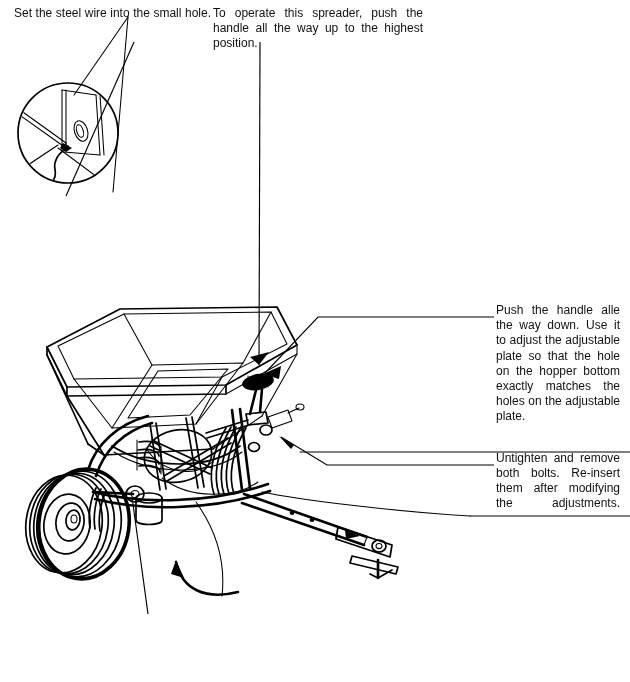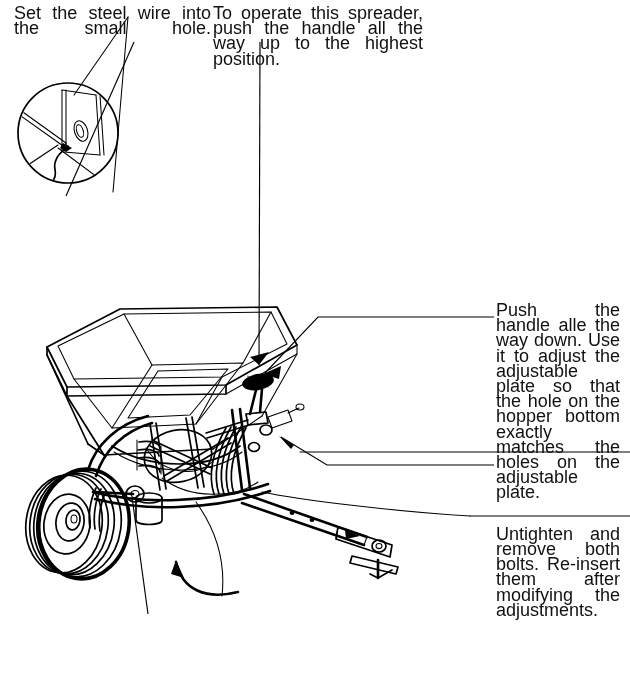--- a/index.html
+++ b/index.html
@@ -12,21 +12,21 @@
     position: relative;
     width: 630px;
     height: 682px;
     background: #ffffff;
     overflow: hidden;
     font-family: "Liberation Sans", sans-serif;
     color: #000000;
   }
   .callout {
     position: absolute;
-    font-size: 18px;
+    font-size: 12px;
     line-height: 15.2px;
     color: #111111;
     text-align: justify;
     text-justify: inter-word;
   }
   .callout p {
     margin: 0;
   }
   .callout p + p {
     margin-top: 11px;

